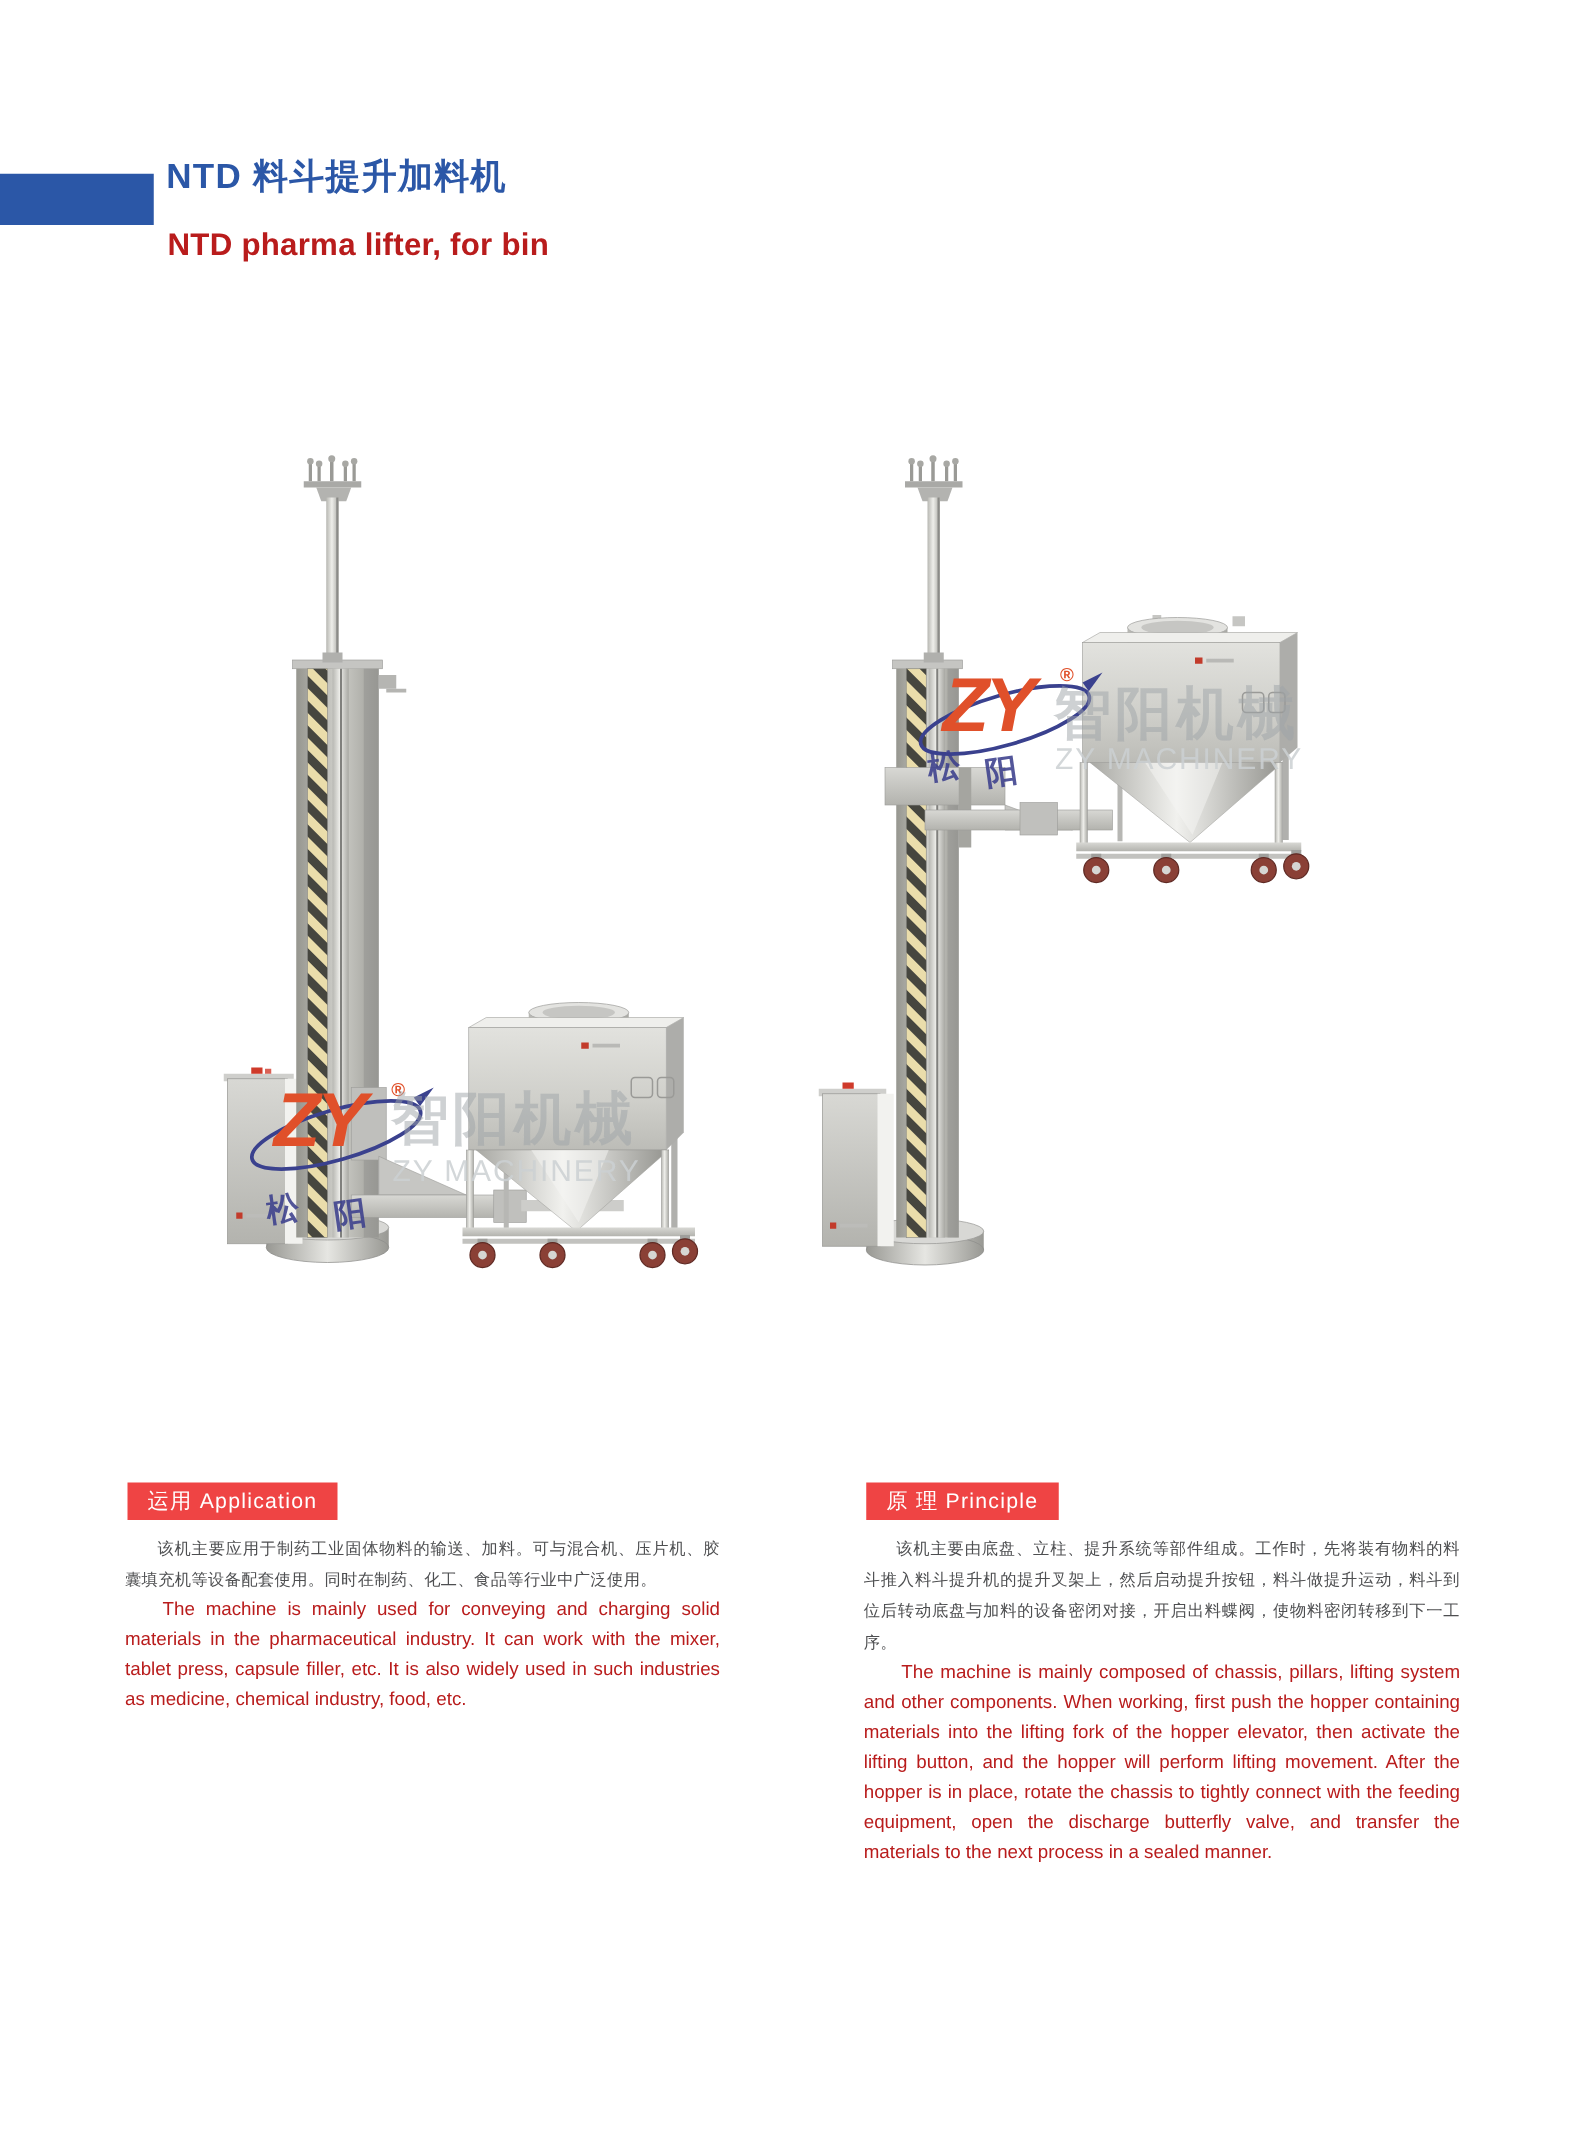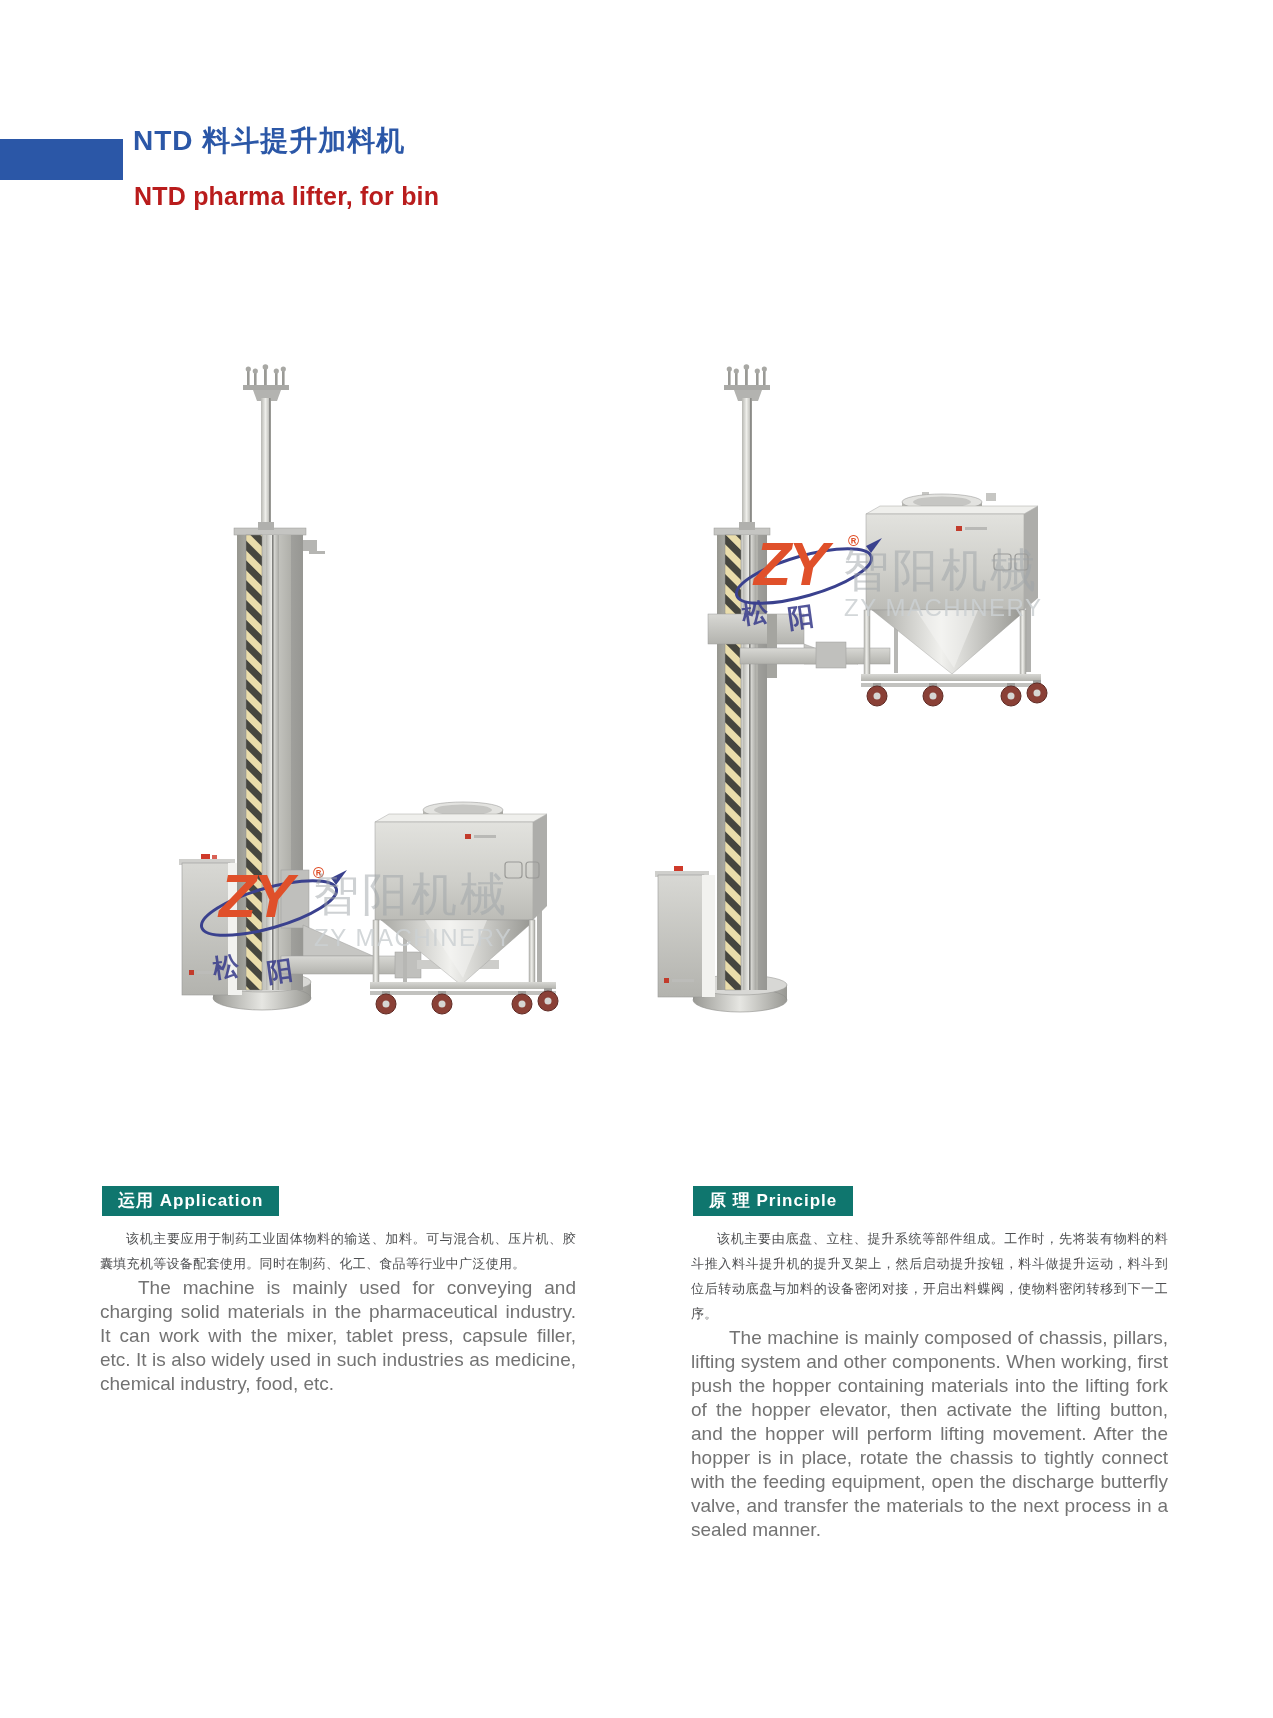--- a/index.html
+++ b/index.html
@@ -14,38 +14,38 @@
                  font-weight:700;color:#b91c1c;letter-spacing:0.2px;white-space:nowrap;}
 
   
   .fig{position:absolute;width:475px;height:690px;margin:0;}
   .fig-left{left:85px;top:330px;}
   .fig-right{left:590px;top:330px;}
   .machine{position:absolute;left:0;top:0;width:475px;height:690px;}
 
   
   .wm{position:absolute;white-space:nowrap;pointer-events:none;}
-  .wm-zh{font-size:46px;font-weight:400;letter-spacing:3px;color:rgba(158,164,167,0.50);}
+  .wm-zh{font-size:46px;font-weight:700;letter-spacing:3px;color:rgba(158,164,167,0.50);}
   .wm-en{font-size:24px;font-weight:400;letter-spacing:1.5px;color:rgba(203,208,210,0.85);}
   .wm-logo{width:160px;height:92px;}
   .wm-logo .swoosh{position:absolute;left:-12px;top:-6px;width:160px;height:96px;}
   .zy-text{position:absolute;left:18px;top:2px;font-size:61px;font-weight:800;font-style:italic;
            color:#e0502a;letter-spacing:-3px;line-height:1;}
   .zy-reg{position:absolute;left:112px;top:0;font-size:15px;font-weight:700;color:#e0502a;}
   .wm-cal{font-size:26px;font-weight:700;color:rgba(59,63,140,0.88);transform:rotate(-8deg);}
 
   
   .col{position:absolute;top:1186px;}
   .col-app{left:100px;width:476px;}
   .col-pri{left:691px;width:477px;}
-  .badge{display:inline-block;background:#0f766e;color:#ffffff;font-size:17px;font-weight:700;
+  .badge{display:inline-block;background:#ef4444;color:#ffffff;font-size:17px;font-weight:400;
          letter-spacing:1px;padding:3px 16px 4px 16px;margin:0 0 10px 2px;}
   .para-zh{margin:0;font-size:13px;line-height:25px;color:#4e4f51;text-align:justify;
            text-indent:2em;letter-spacing:0.3px;}
-  .para-en{margin:0;font-size:19px;line-height:24px;color:#737373;text-align:justify;
+  .para-en{margin:0;font-size:15px;line-height:24px;color:#b91c1c;text-align:justify;
            text-indent:2em;}
 </style>
 </head>
 <body>
 
 <div class="page">
 
   <div class="blue-bar"></div>
   <h1 class="page-title">NTD 料斗提升加料机</h1>
   <h2 class="page-subtitle">NTD pharma lifter, for bin</h2>

